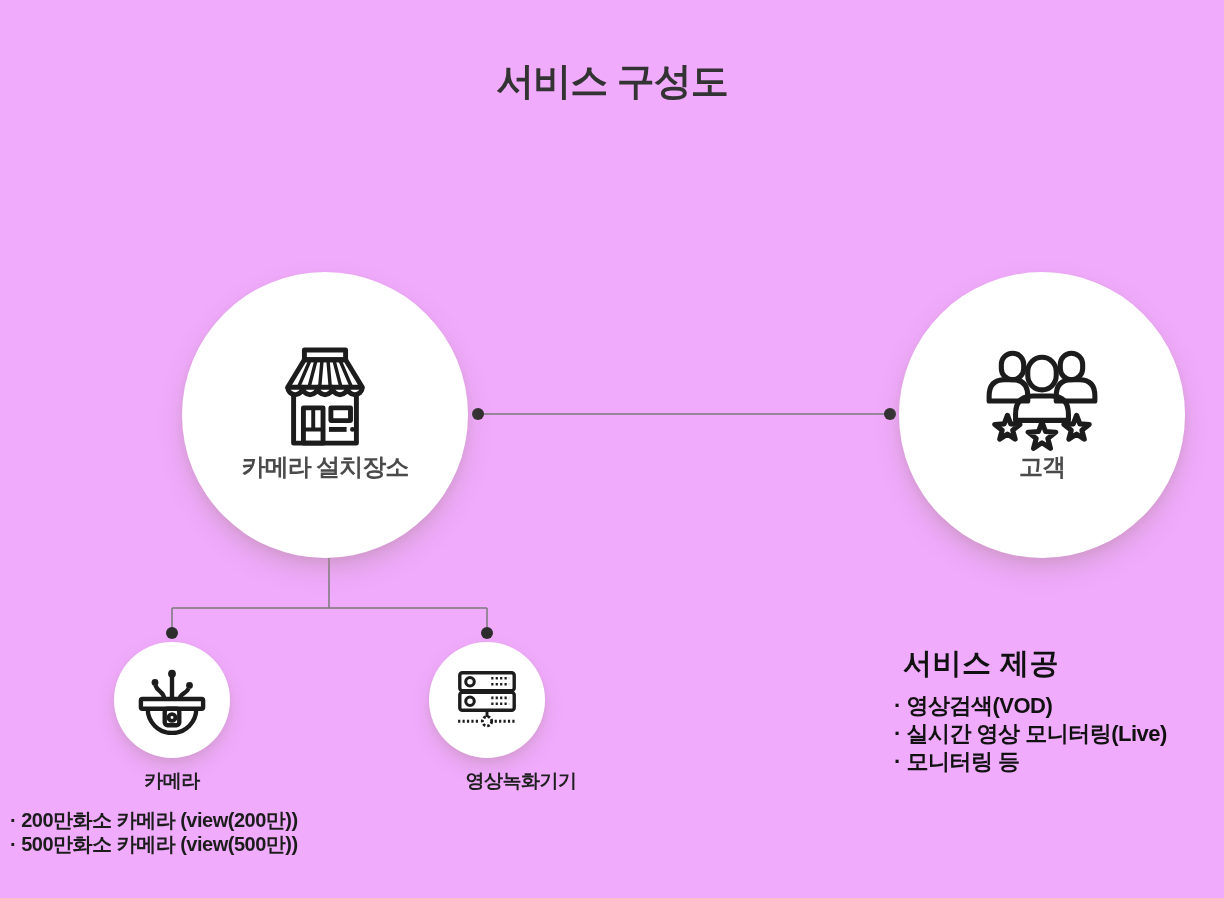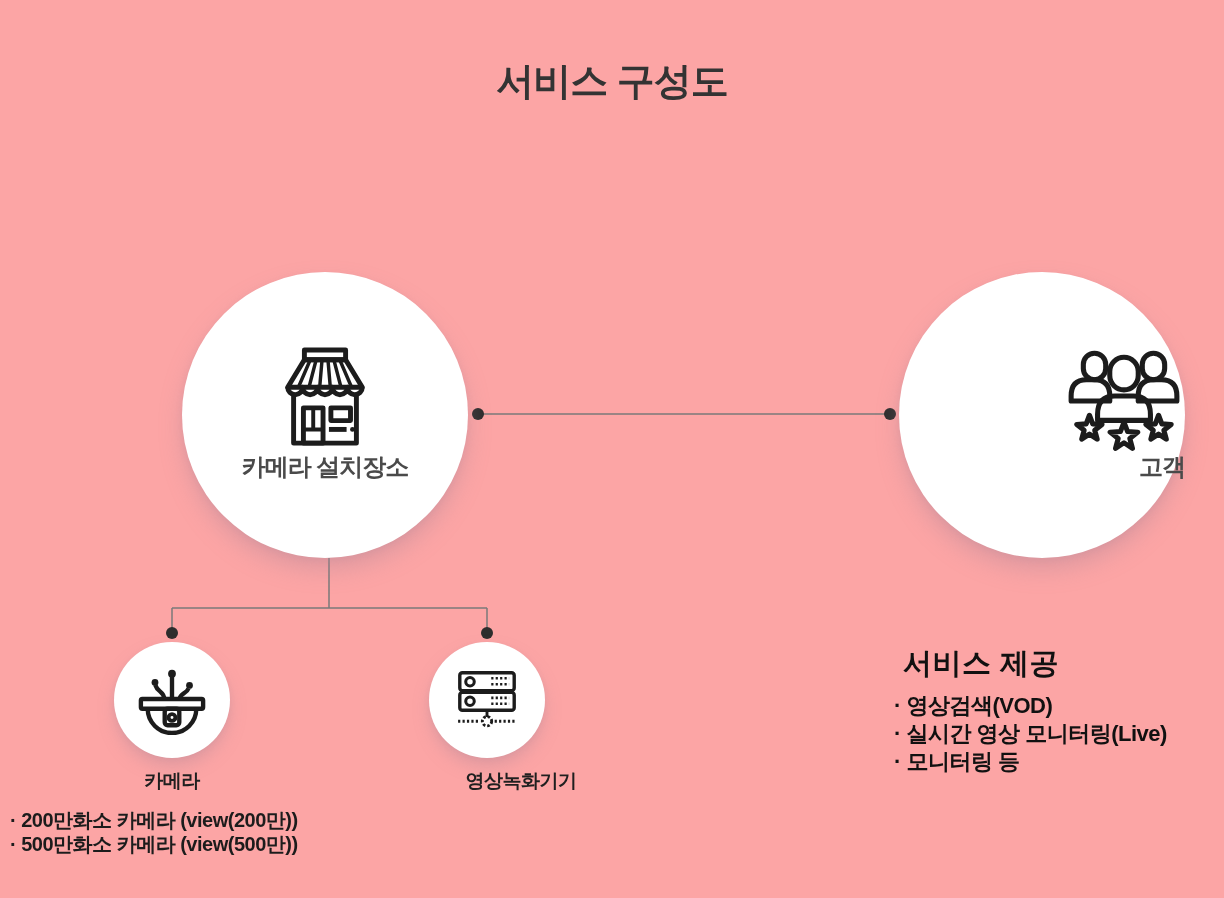--- a/index.html
+++ b/index.html
@@ -1,20 +1,20 @@
 <!DOCTYPE html>
 <html><head>
 <meta charset="utf-8">
 <style>
   html, body { margin: 0; padding: 0; background: #f8ecf1; }
   .canvas {
     position: relative;
     width: 1224px;
     height: 898px;
-    background: #fca5a5;
+    background: #f0abfc;
     font-family: "Liberation Sans", sans-serif;
     overflow: hidden;
   }
   .title {
     position: absolute;
     top: 56px; left: 0;
     width: 100%;
     text-align: center;
     font-size: 38px;
     font-weight: 800;
@@ -119,21 +119,21 @@
         <rect x="30" y="62" width="20" height="36"></rect>
         <path stroke-width="4" d="M40,62 L40,84 M30,84 L50,84"></path>
         <rect x="58" y="62" width="20" height="13"></rect>
         <path stroke-width="5" d="M56,84 L74,84"></path>
         <circle cx="80" cy="84" r="2.5" fill="#1c1c1c" stroke="none"></circle>
       </g>
     </svg>
     <div class="node-label-large">카메라 설치장소</div>
   </div>
 
-  <div class="node node-large" style="left:899px; top:272px;align-items:flex-end;">
+  <div class="node node-large" style="left:899px; top:272px;">
     <svg width="122" height="104" viewBox="0 0 120 102">
       <defs>
         <path id="star" d="M0,-13 L3.2,-4.5 L12.4,-4 L5.2,1.7 L7.6,10.5 L0,5.5 L-7.6,10.5 L-5.2,1.7 L-12.4,-4 L-3.2,-4.5 Z"></path>
       </defs>
       <g class="icon-stroke" stroke-width="5" stroke-linejoin="round" fill="#ffffff">
         <rect x="20" y="6" width="22" height="26" rx="11"></rect>
         <path d="M8,53 L8,48 Q8,32 23,32 L31,32 Q46,32 46,48 L46,53 Z"></path>
         <rect x="78" y="6" width="22" height="26" rx="11"></rect>
         <path d="M74,53 L74,48 Q74,32 89,32 L97,32 Q112,32 112,48 L112,53 Z"></path>
         <rect x="46" y="10" width="28" height="32" rx="14"></rect>

